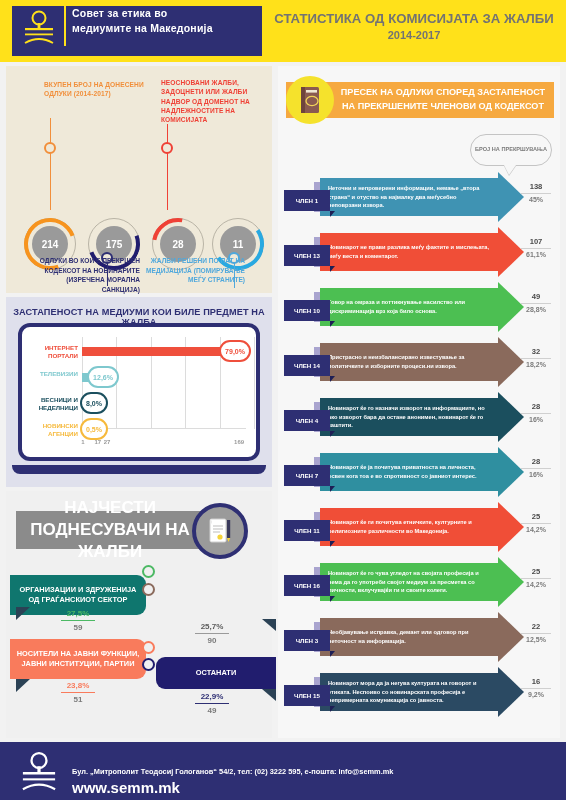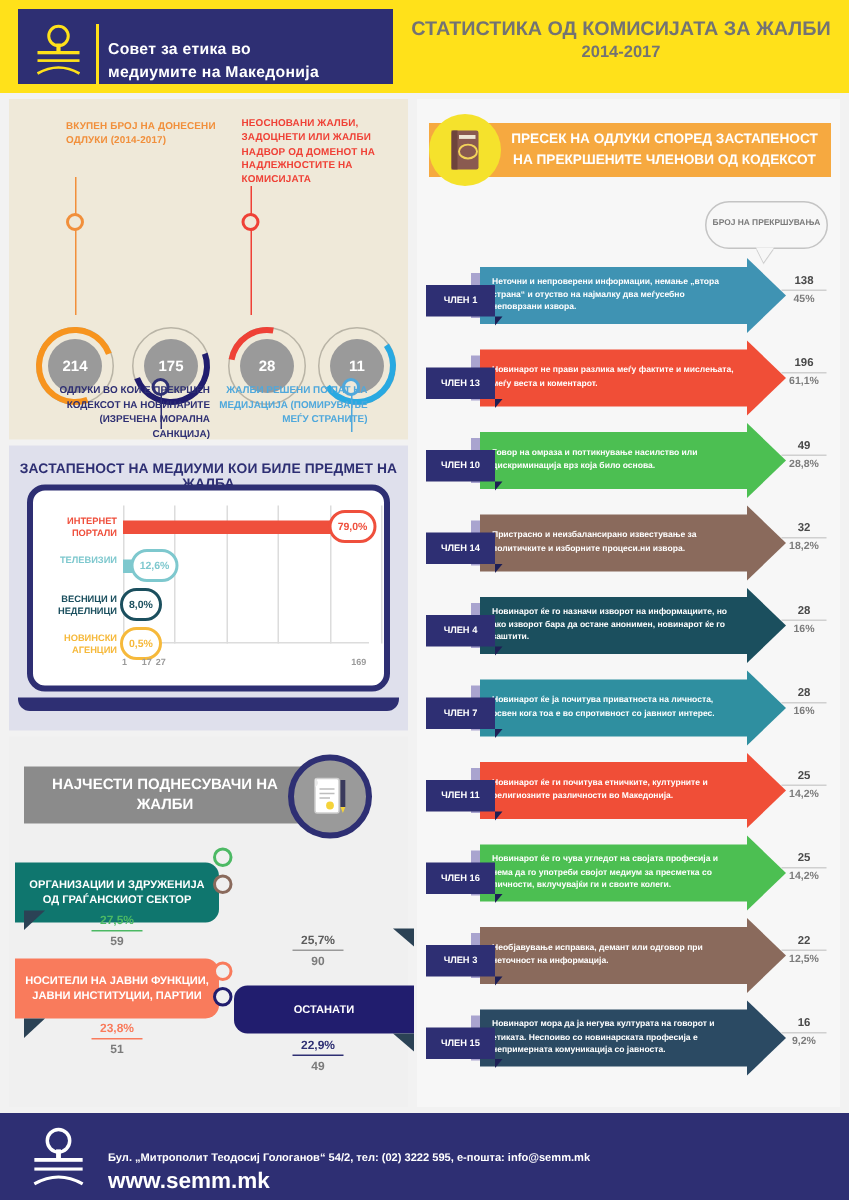--- a/index.html
+++ b/index.html
@@ -5,21 +5,21 @@
   * { margin:0; padding:0; box-sizing:border-box; }
   body {
     width:566px; height:800px; overflow:hidden;
     font-family:"Liberation Sans", sans-serif;
     background:#ffffff;
   }
   .page { position:relative; width:566px; height:800px; background:#f2f2f2; }
 
   
   .header { position:absolute; left:0; top:0; width:566px; height:62px; background:#ffe11a; }
-  .hdr-badge { position:absolute; left:12px; top:6px; width:250px; height:50px; background:#2e2f73; display:flex; align-items:flex-end; }
+  .hdr-badge { position:absolute; left:12px; top:6px; width:250px; height:50px; background:#2e2f73; display:flex; align-items:flex-start; }
   .hdr-logo { width:46px; height:44px; margin-left:4px; flex:0 0 46px; display:flex; align-items:center; justify-content:center; }
   .hdr-div { width:2px; height:40px; background:#ffe11a; margin:0 6px 0 2px; }
   .hdr-name { color:#fff; font-size:10.5px; font-weight:bold; line-height:1.45; letter-spacing:.2px; }
   .hdr-name div { white-space:nowrap; }
   .hdr-title { position:absolute; left:268px; top:9px; width:292px; text-align:center; color:#737373; font-size:13.2px; font-weight:bold; line-height:1.45; }
   .hdr-years { font-size:11px; font-weight:bold; }
 
   
   .col-left  { position:absolute; left:6px; top:66px; width:266px; height:672px; }
   .col-right { position:absolute; left:278px; top:66px; width:282px; height:672px; background:#f7f7f7; }
@@ -54,21 +54,21 @@
   .blabel { position:absolute; left:0; width:48px; text-align:right; font-size:6.2px; font-weight:bold; line-height:1.25; }
   .bbar { position:absolute; left:52px; height:9px; top:8px; border-radius:0 2px 2px 0; }
   .bbub { position:absolute; top:1px; height:22px; min-width:22px; padding:0 4px; border-radius:11px; background:#fff;
           display:flex; align-items:center; justify-content:center; font-size:7px; font-weight:bold; }
   .xtick { position:absolute; bottom:6px; font-size:6px; color:#9a9a9a; font-weight:bold; transform:translateX(-50%); }
 
   
   .panelC { position:absolute; left:0; top:425px; width:266px; height:247px; background:#f0f0f0; }
   .cHead { position:absolute; left:10px; top:20px; width:188px; height:38px; background:#8b8b8b;
            display:flex; align-items:center; justify-content:center; text-align:center;
-           color:#fff; font-size:10px; font-weight:bold; line-height:1.3; }
+           color:#fff; font-size:17px; font-weight:bold; line-height:1.3; }
   .cHead-tail { position:absolute; left:198px; top:20px; width:0; height:0; border-top:38px solid #8b8b8b; border-right:10px solid transparent; }
   .cIcon { position:absolute; left:186px; top:12px; width:56px; height:56px; border-radius:50%; background:#9a9a9a; border:4px solid #2e2f73;
            display:flex; align-items:center; justify-content:center; }
   .cbox { position:absolute; color:#fff; font-size:7.4px; font-weight:bold; line-height:1.35; text-align:center;
           display:flex; align-items:center; justify-content:center; padding:2px 6px; }
   .cbox.r { border-radius:0 9px 9px 0; } .cbox.l { border-radius:9px 0 0 9px; }
   .ctail { position:absolute; width:0; height:0; }
   .cmark { position:absolute; width:13px; height:13px; border-radius:50%; background:#f0f0f0; }
   .cstat { position:absolute; text-align:center; font-size:8px; font-weight:bold; }
   .cstat .pc { padding-bottom:1px; }
@@ -312,21 +312,21 @@
         <div class="arrowRow" style="top: 167px;">
           <div class="arrShadow"></div>
           <div class="arrBody" style="width: 178px;">
             <div class="arrRect" style="width: 178px; background: rgb(240, 78, 55);"></div>
             <div class="arrHead" style="left: 178px; border-left: 26px solid rgb(240, 78, 55);"></div>
             <div class="arrText">Новинарот не прави разлика меѓу фактите и мислењата, меѓу веста и коментарот.</div>
           </div>
           <div class="chip">ЧЛЕН 13</div>
           <div class="chip-tail"></div>
           <div class="vals">
-            <div class="n">196</div>
+            <div class="n">107</div>
             <div class="ln"></div>
             <div class="p">61,1%</div>
           </div>
         </div>
         <div class="arrowRow" style="top: 222px;">
           <div class="arrShadow"></div>
           <div class="arrBody" style="width: 178px;">
             <div class="arrRect" style="width: 178px; background: rgb(76, 191, 82);"></div>
             <div class="arrHead" style="left: 178px; border-left: 26px solid rgb(76, 191, 82);"></div>
             <div class="arrText">Говор на омраза и поттикнување насилство или дискриминација врз која било основа.</div>

